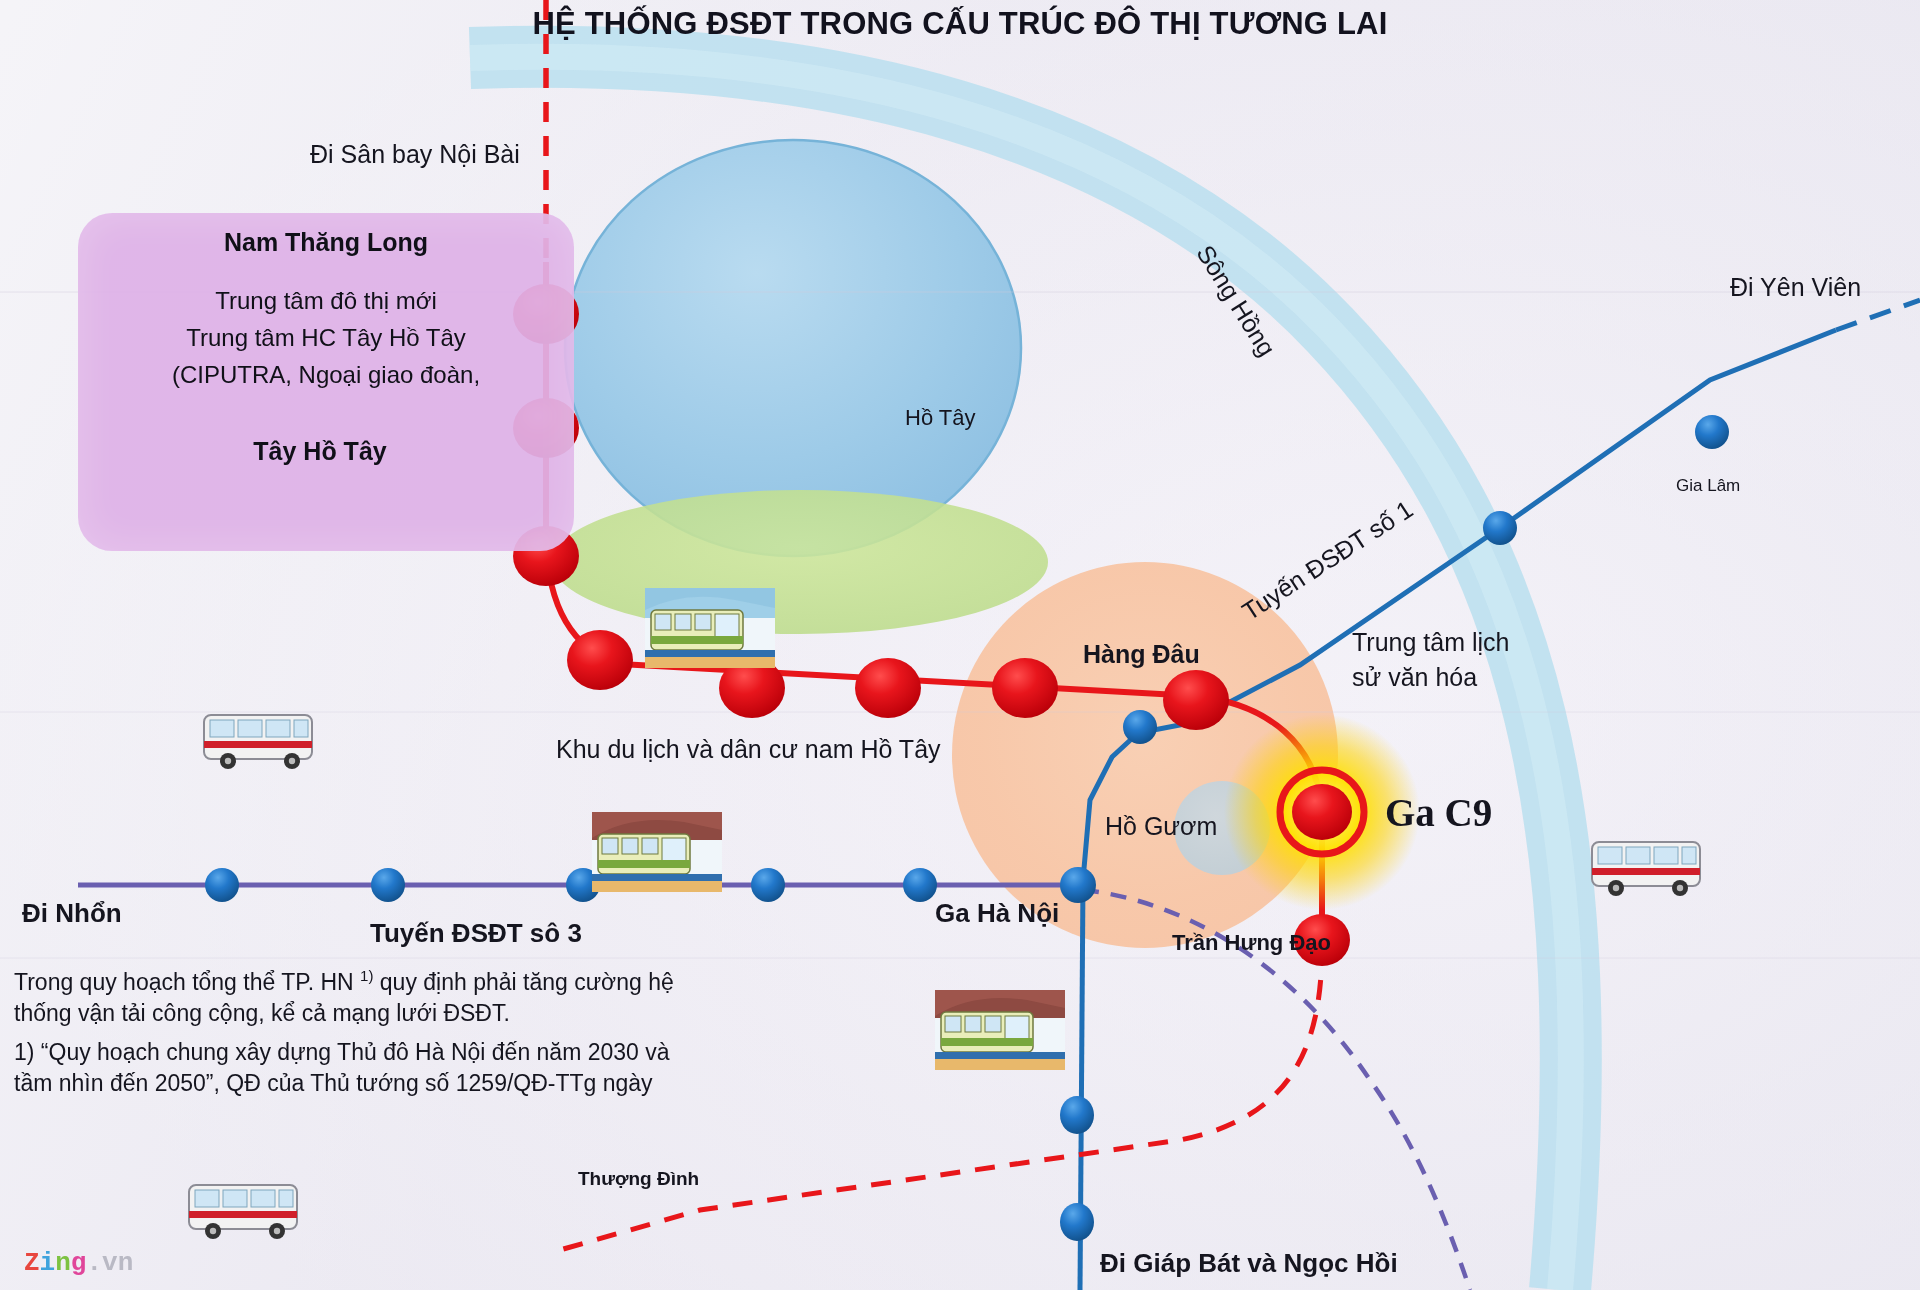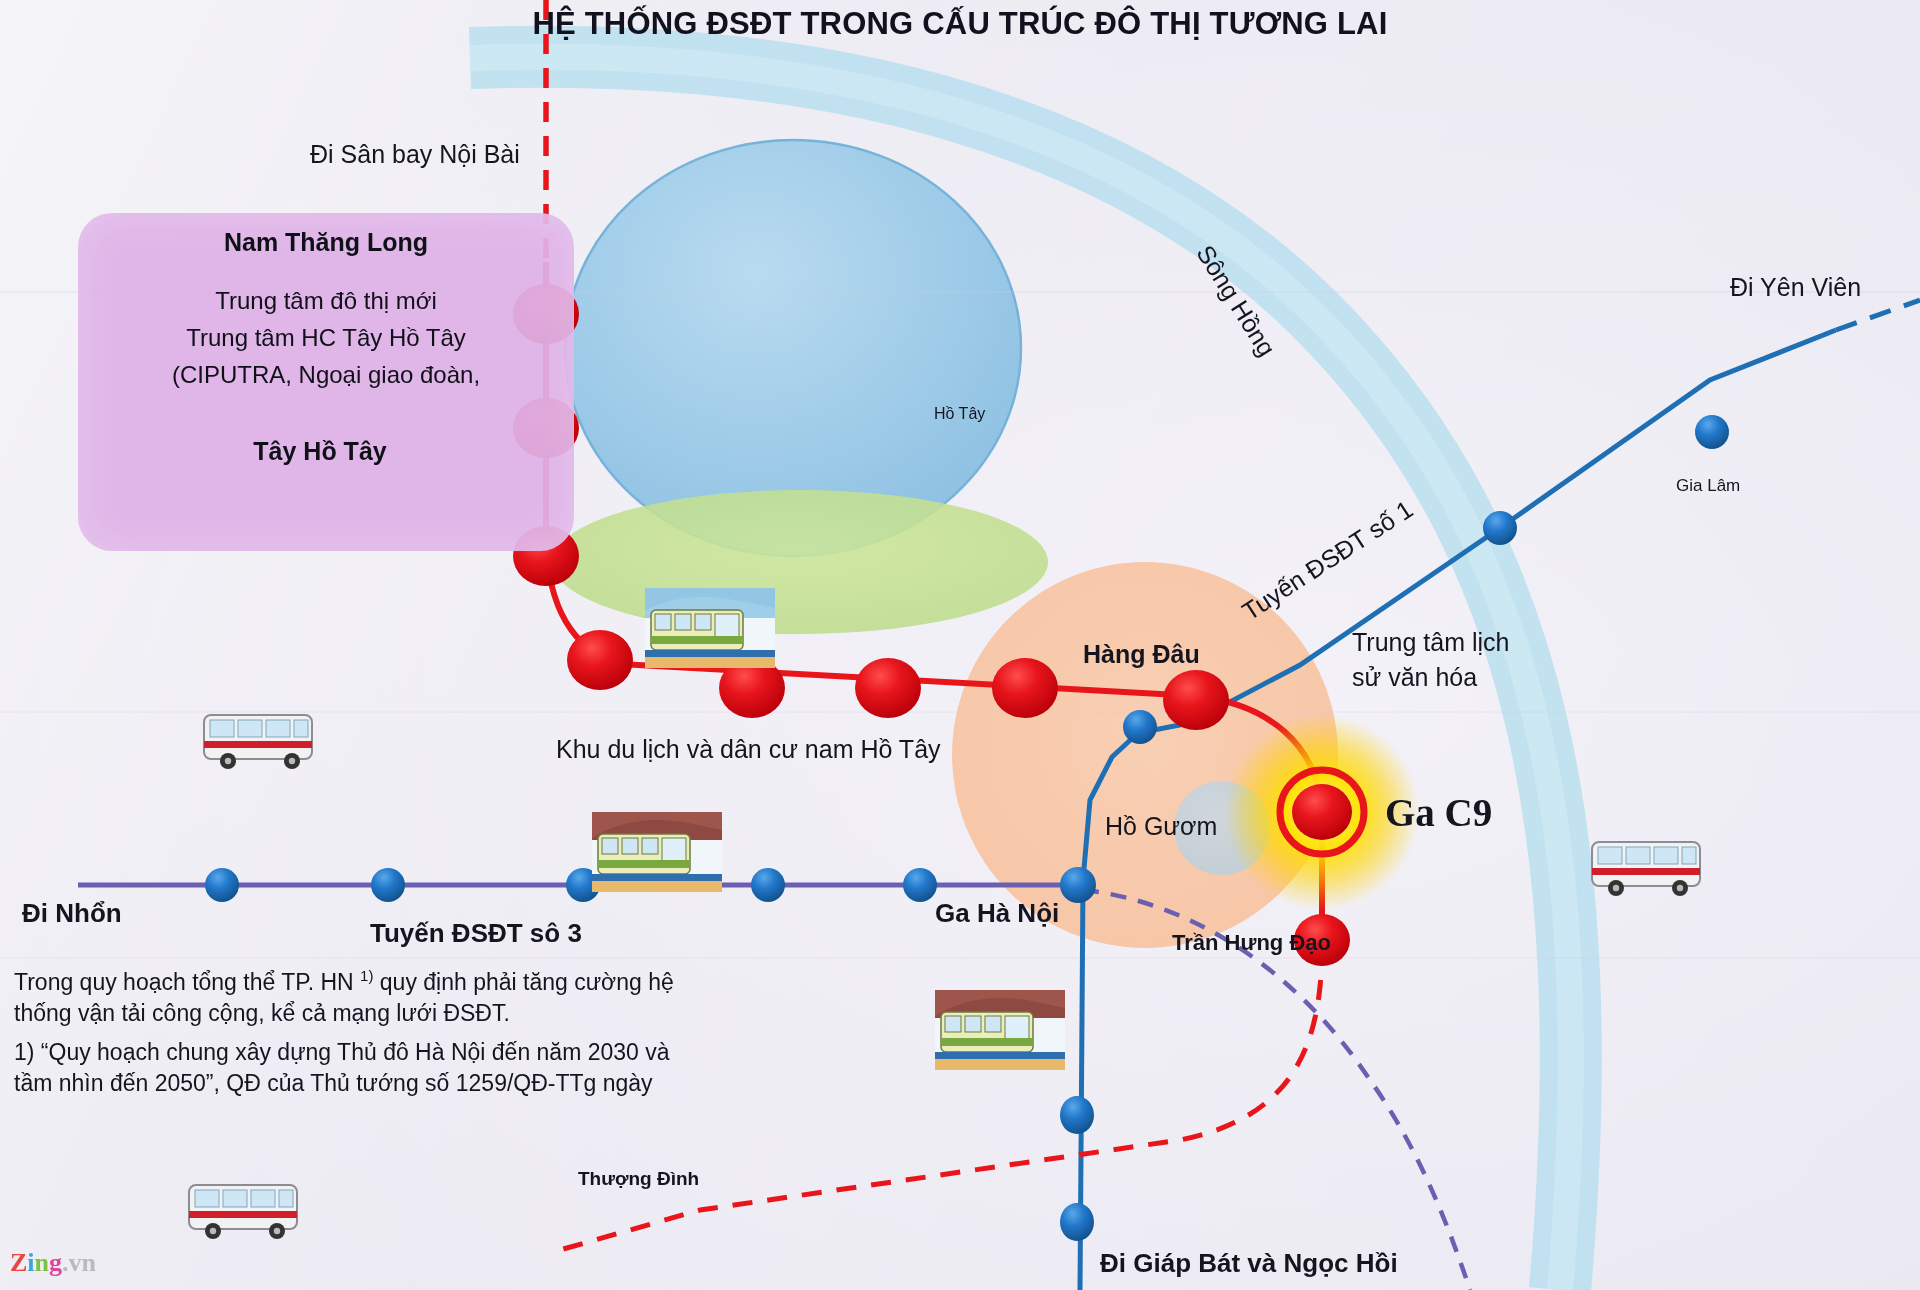--- a/index.html
+++ b/index.html
@@ -66,23 +66,23 @@
     font-size:23px;line-height:31px;color:#15151f;
   }
   .footnote .p2{margin-top:8px;}
   sup{font-size:15px;}
 
   
   .icon{position:absolute;}
   .icon svg{display:block;}
 
   .zing{
-    position:absolute;left:10px;top:1248px;
+    position:absolute;left:24px;top:1248px;
     font-size:26px;font-weight:bold;letter-spacing:0px;
-    font-family:Liberation Serif, serif;
+    font-family:Liberation Mono, monospace;
   }
   .zing span{display:inline-block;}
   .z1{color:#e8473f;} .z2{color:#3fa3dd;} .z3{color:#7dc242;} .z5{color:#e0459a;} .zvn{color:#b9b9c4;font-weight:bold;}
 </style>
 </head>
 <body>
 
 <div id="stage">
   <div class="paperTint"></div>
 
@@ -196,21 +196,21 @@
   <div class="cardTitle">Nam Thăng Long</div>
   <div class="cardBody">
     <div>Trung tâm đô thị mới</div>
     <div>Trung tâm HC Tây Hồ Tây</div>
     <div>(CIPUTRA, Ngoại giao đoàn,</div>
   </div>
   <div class="cardFoot">Tây Hồ Tây</div>
 
   <div class="lbl" style="left:310px;top:140px;font-size:25px;">Đi Sân bay Nội Bài</div>
 
-  <div class="lbl" style="left:905px;top:405px;font-size:16px;margin-left:29px;">Hồ Tây</div>
+  <div class="lbl" style="left:905px;top:405px;font-size:22px;">Hồ Tây</div>
 
   <div class="lbl" style="left:1215px;top:240px;font-size:25px;transform:rotate(58deg);transform-origin:left top;">Sông Hồng</div>
 
   <div class="lbl" style="left:1730px;top:273px;font-size:25px;">Đi Yên Viên</div>
 
   <div class="lbl" style="left:1676px;top:476px;font-size:17px;text-align:center;">Gia Lâm</div>
 
   <div class="lbl" style="left:1237px;top:602px;font-size:25px;transform:rotate(-33deg);transform-origin:left top;">Tuyến ĐSĐT số 1</div>
 
   <div class="lbl b" style="left:1083px;top:640px;font-size:25px;">Hàng Đâu</div>

